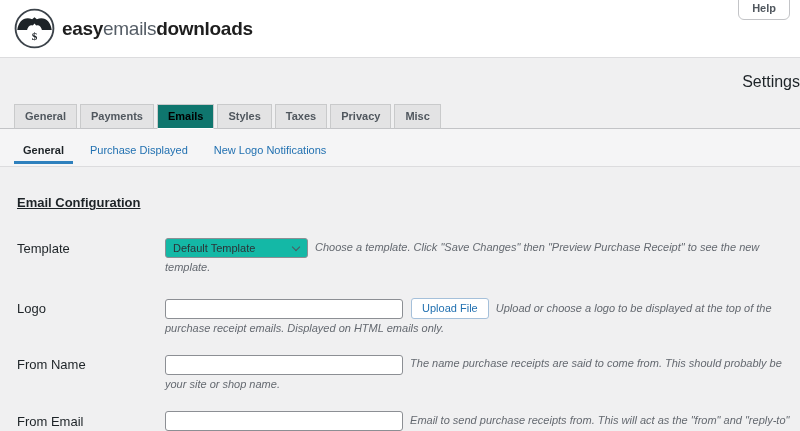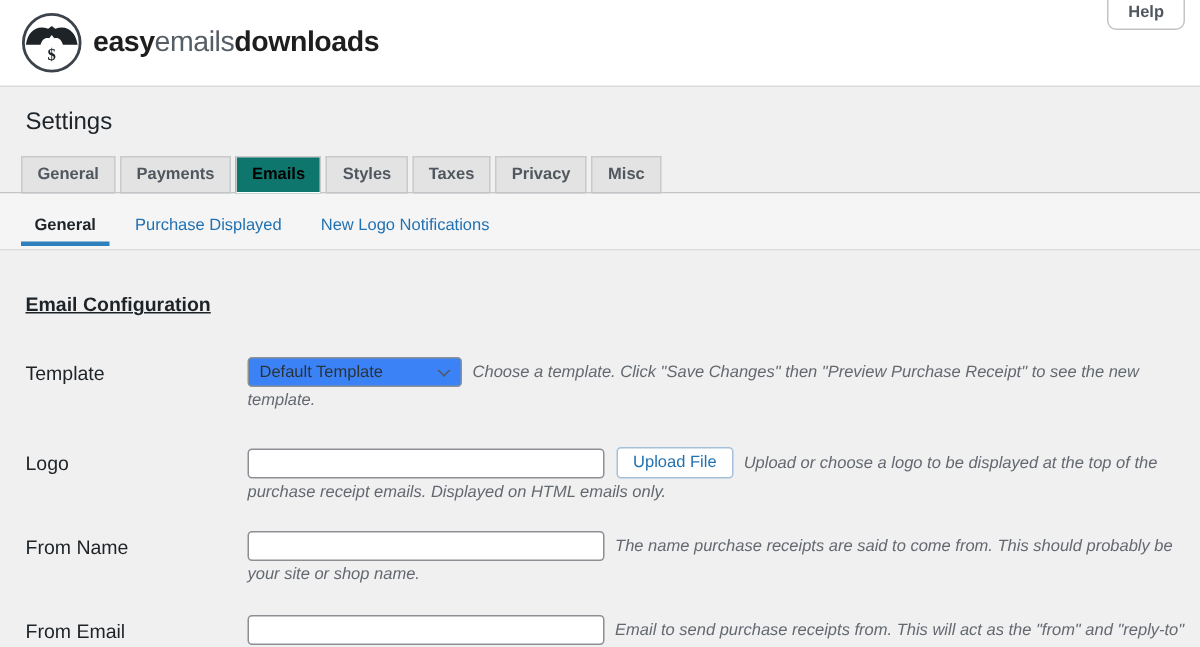--- a/index.html
+++ b/index.html
@@ -21,21 +21,21 @@
   .brand-text .seg-light { font-weight:400; color:#555d66; }
   .help-btn {
     position:absolute; top:-6px; right:10px;
     background:#fff; border:1px solid #c3c4c7; border-radius:6px;
     padding:7px 13px 5px; font-size:11px; font-weight:600; color:#50575e;
     font-family:"Liberation Sans", sans-serif; cursor:pointer;
   }
   
   .page-title {
     margin:13px 0 0 17px; font-size:16px; font-weight:400;
-    color:#1d2327; line-height:1.4;
+    color:#1d2327; line-height:1.4;text-align:right;
   }
   
   .nav-tabs {
     margin-top:10px; padding-left:14px;
     border-bottom:1px solid #c3c4c7; line-height:1;
   }
   .nav-tab {
     display:inline-block; vertical-align:bottom; position:relative; bottom:-1px;
     margin-right:3px; padding:6px 10px;
     font-size:11px; font-weight:600; color:#50575e; text-decoration:none;
@@ -75,21 +75,21 @@
   input.text {
     width:238px; height:20px; vertical-align:middle;
     border:1px solid #8c8f94; border-radius:3px; background:#fff;
     padding:0 6px; font-size:11px; font-family:"Liberation Sans", sans-serif;
     color:#2c3338; outline:none;
   }
   .select-wrap { position:relative; display:inline-block; vertical-align:middle; }
   select.edd-select {
     appearance:none; -webkit-appearance:none; -moz-appearance:none;
     width:143px; height:20px; border:1px solid #8c8f94; border-radius:3px;
-    background:#3b82f6; padding:0 24px 0 7px; font-size:11px; color:#2c3338;
+    background:#14b8a6; padding:0 24px 0 7px; font-size:11px; color:#2c3338;
     font-family:"Liberation Sans", sans-serif; outline:none; cursor:pointer;
   }
   .chev {
     position:absolute; right:9px; top:6px; width:6px; height:6px;
     border-right:1.6px solid #50575e; border-bottom:1.6px solid #50575e;
     transform:rotate(45deg); pointer-events:none;
   }
   .upload-btn {
     display:inline-block; vertical-align:middle; margin-left:5px;
     padding:3px 10px 4px; font-size:11px; color:#2271b1;

